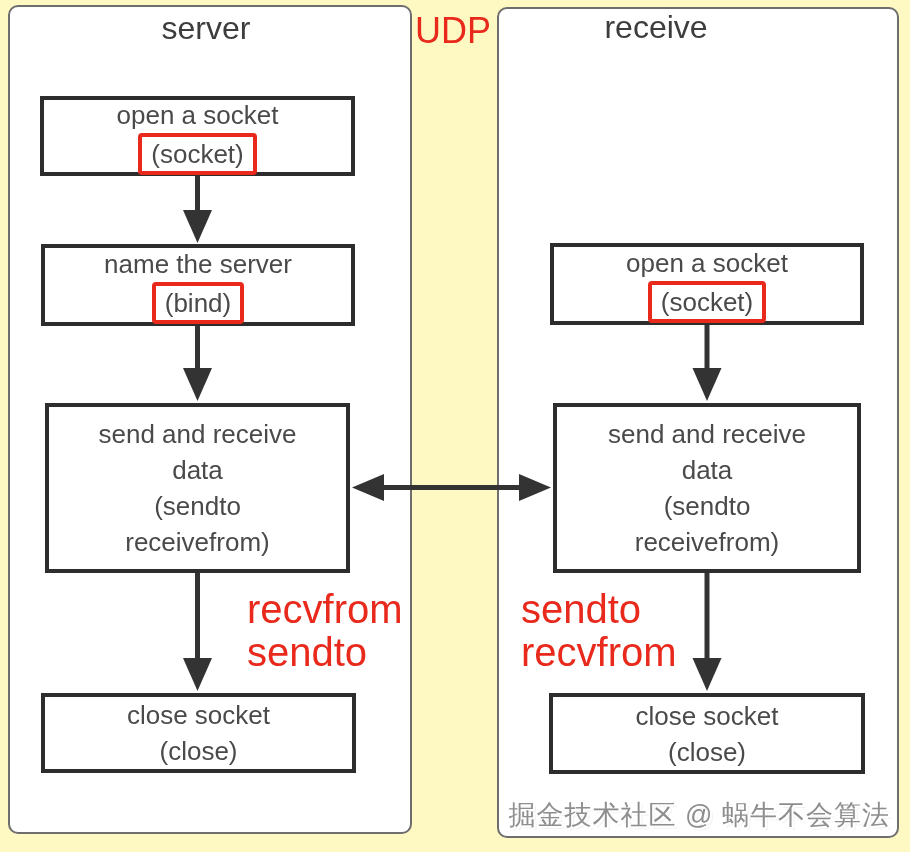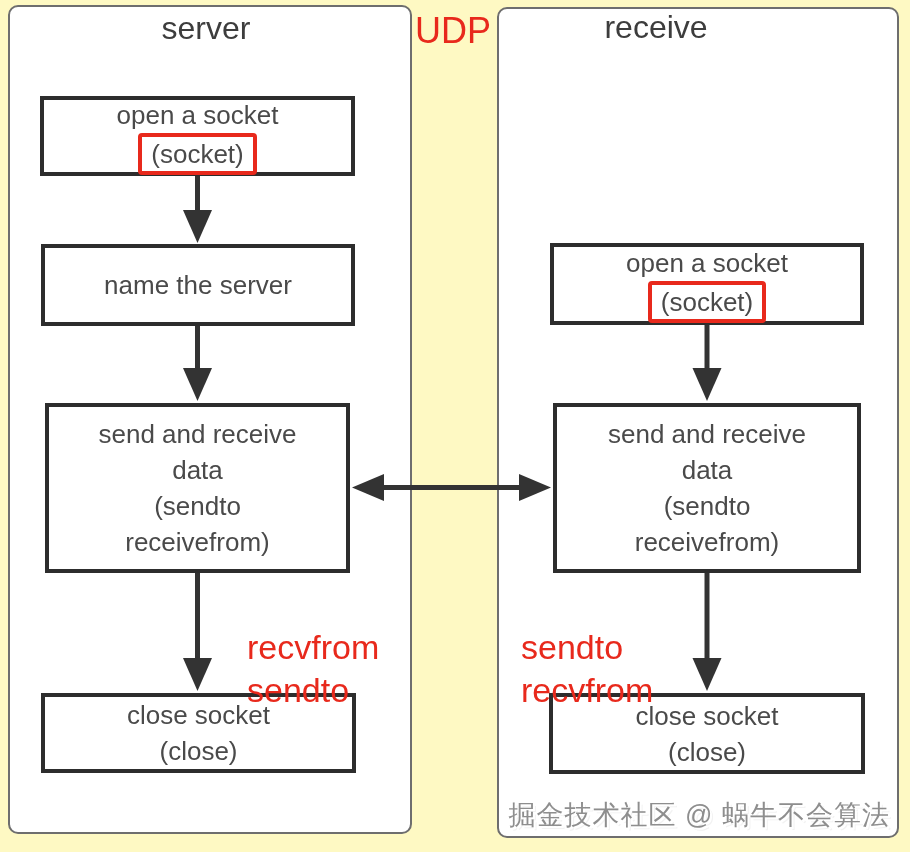--- a/index.html
+++ b/index.html
@@ -69,25 +69,24 @@
   .s-box-io    { left: 35px; top: 396px; width: 305px; height: 170px; }
   .s-box-close { left: 31px; top: 686px; width: 315px; height: 80px;  }
 
   
   .c-box-open  { left: 51px; top: 234px; width: 314px; height: 82px;  }
   .c-box-io    { left: 54px; top: 394px; width: 308px; height: 170px; }
   .c-box-close { left: 50px; top: 684px; width: 316px; height: 81px;  }
 
   .side-labels {
     position: absolute;
-    font-size: 34px;
+    font-size: 40px;
     line-height: 43px;
     color: var(--highlight-red, #e8291c);
     white-space: nowrap;
-    margin-top: 38px;
   }
   .s-side-labels { left: 237px; top: 581px; }
   .c-side-labels { left: 22px;  top: 579px; }
 
   .arrows {
     position: absolute;
     left: 0; top: 0;
     width: 910px; height: 852px;
     pointer-events: none;
   }
@@ -114,20 +113,21 @@
   <div class="panel panel-server">
     <div class="panel-title">server</div>
 
     <div class="flowbox s-box-open">
       <span class="line">open a socket</span>
       <span class="red-outline"><span>(socket)</span></span>
     </div>
 
     <div class="flowbox s-box-name">
       <span class="line">name the server</span>
+      <span class="red-outline"><span>(bind)</span></span>
     </div>
 
     <div class="flowbox s-box-io">
       <span class="line">send and receive</span>
       <span class="line">data</span>
       <span class="line">(sendto</span>
       <span class="line">receivefrom)</span>
     </div>
 
     <div class="flowbox s-box-close">

